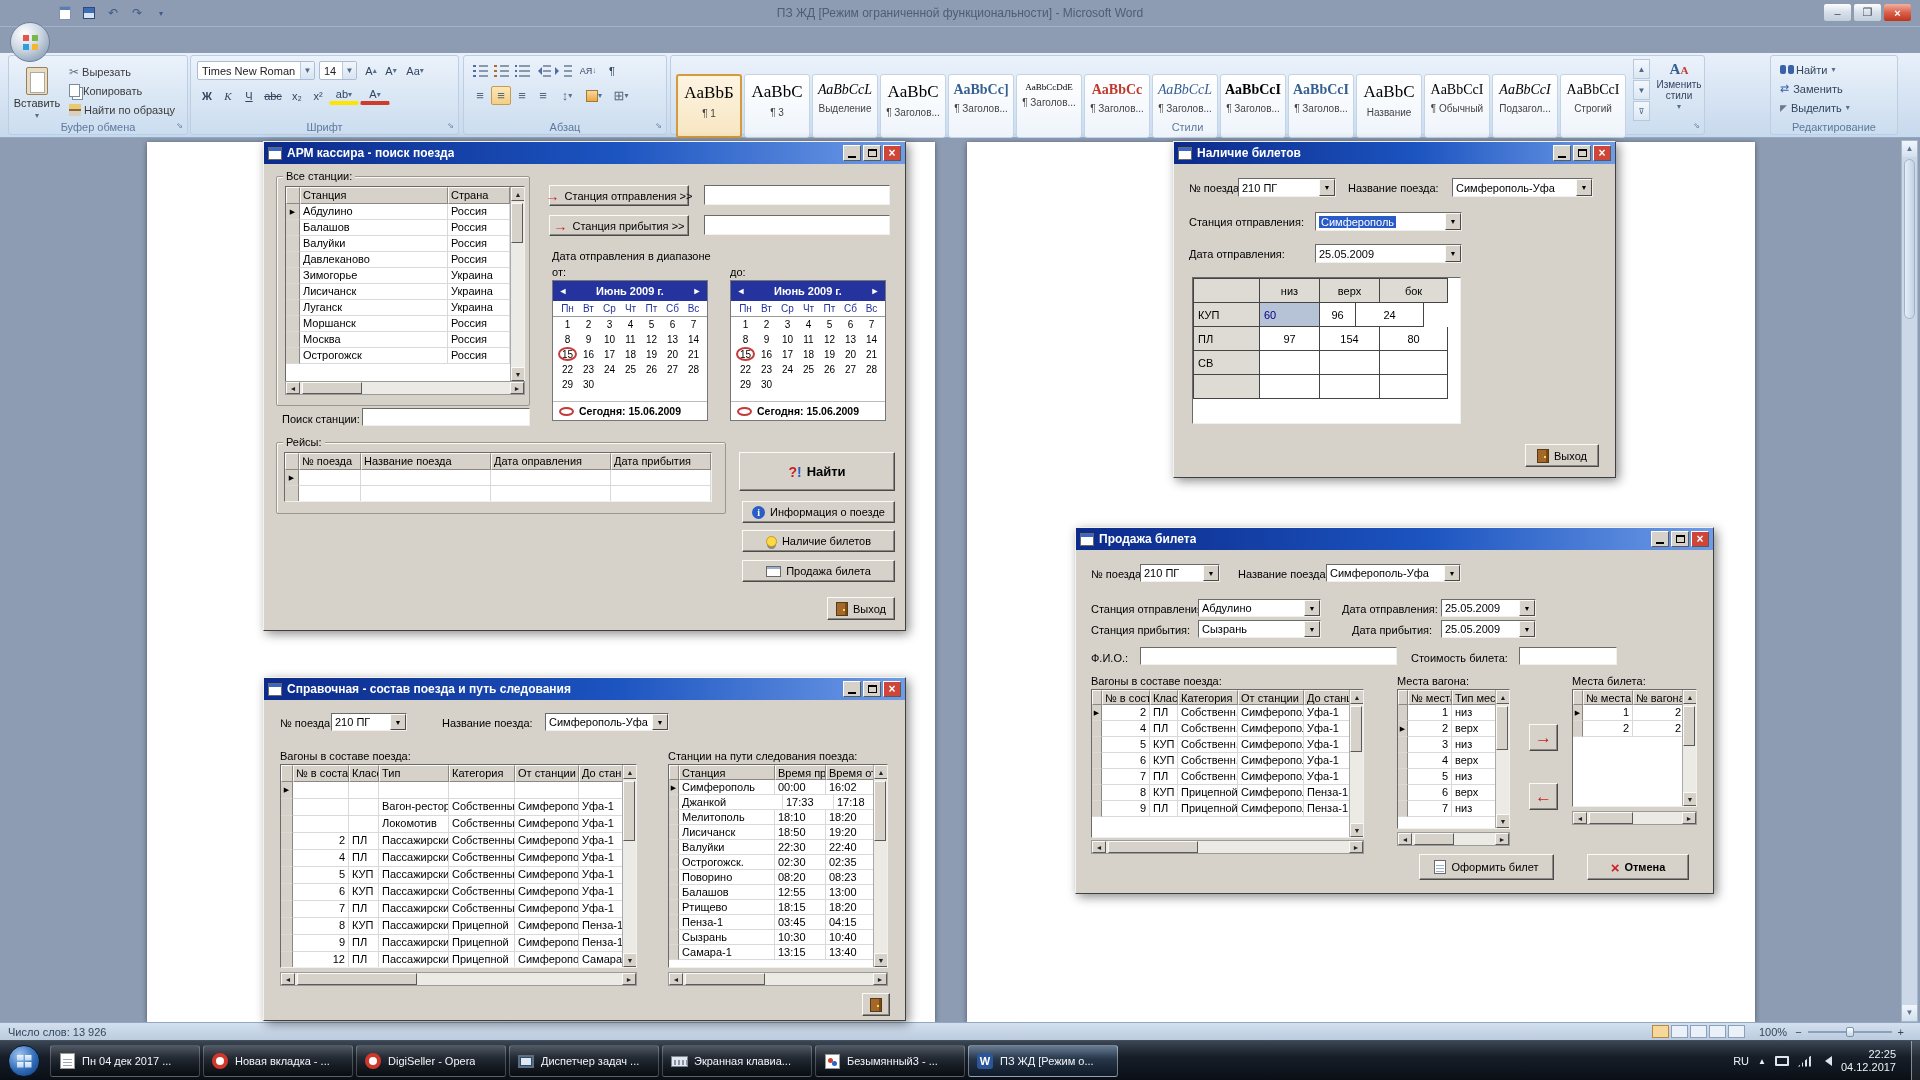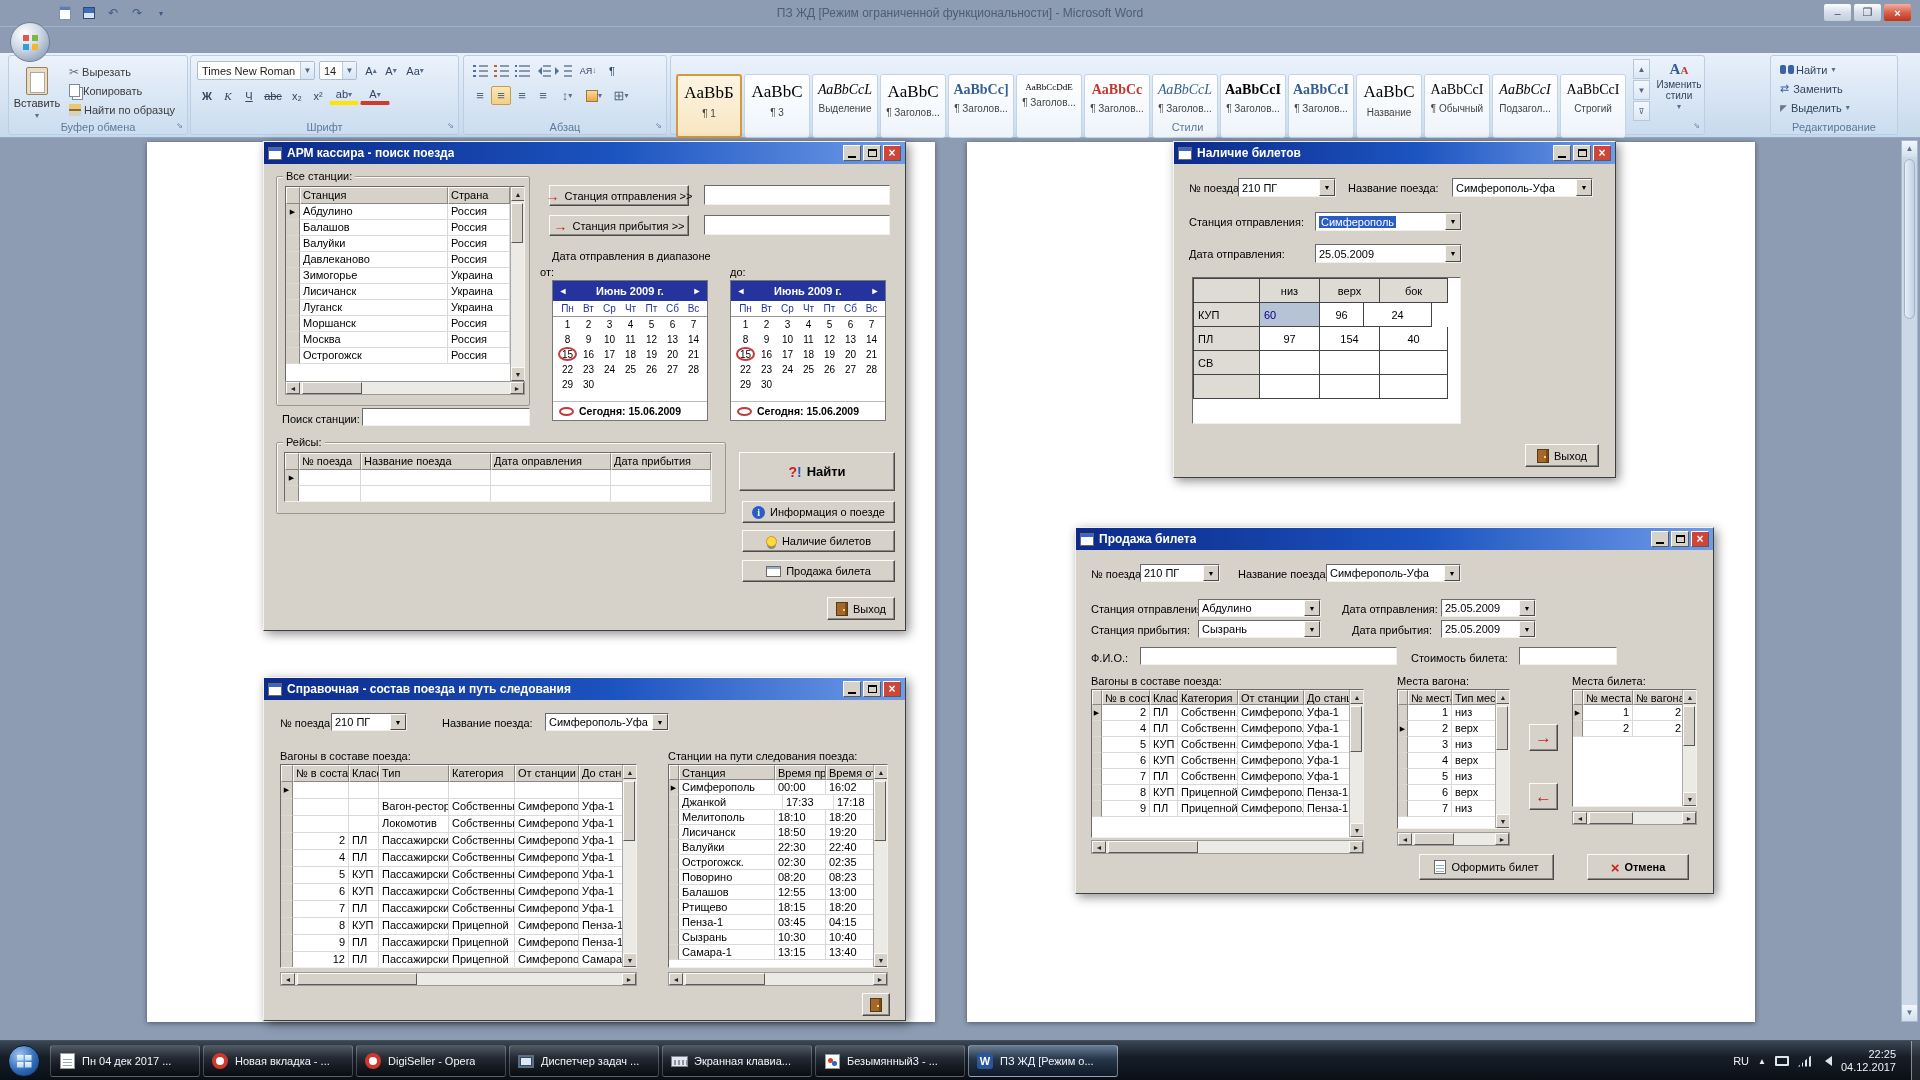--- a/index.html
+++ b/index.html
@@ -544,21 +544,21 @@
       <span>Станция отправления &gt;&gt;</span>
     </div>
     <input class="tin" style="left: 440px; top: 43px; width: 186px; height: 20px;">
     <div class="cbtn" style="left:285px;top:73px;width:140px;height:21px">
       <span class="arrow-red">→</span>
       <span>Станция прибытия &gt;&gt;</span>
     </div>
     <input class="tin" style="left: 440px; top: 73px; width: 186px; height: 20px;">
 
     <span class="dlbl" style="left:288px;top:108px">Дата отправления в диапазоне</span>
-    <span class="dlbl" style="left:276px;top:124px">от:</span>
+    <span class="dlbl" style="left:288px;top:124px">от:</span>
     <span class="dlbl" style="left:466px;top:124px">до:</span>
 
     <div class="mcal" style="left:288px;top:138px">
       <div class="mc-head">
         <span class="mc-nav">◄</span>
         <span class="mc-title">Июнь 2009 г.</span>
         <span class="mc-nav">►</span>
       </div>
       <div class="mc-wd" data-each="dlg_search.calendar.weekdays">
           <span class="wd">Пн</span>
@@ -754,29 +754,29 @@
           <div class="t2-c rh" style="width:66px"></div>
           <div class="t2-c" style="width:60px">низ</div>
           <div class="t2-c" style="width:60px">верх</div>
           <div class="t2-c" style="width:68px">бок</div>
         </div>
         <div data-each="dlg_avail.table.rows">
 
             <div class="t2-row">
               <div class="t2-c rh" style="width:66px">КУП</div>
               <div class="t2-c" style="width:60px">60</div>
-              <div class="t2-c" style="width:44px">96</div>
+              <div class="t2-c" style="width:36px">96</div>
               <div class="t2-c" style="width:68px">24</div>
             </div>
 
             <div class="t2-row">
               <div class="t2-c rh" style="width:66px">ПЛ</div>
               <div class="t2-c" style="width:60px">97</div>
               <div class="t2-c" style="width:60px">154</div>
-              <div class="t2-c" style="width:68px">40</div>
+              <div class="t2-c" style="width:68px">80</div>
             </div>
 
             <div class="t2-row">
               <div class="t2-c rh" style="width:66px">СВ</div>
               <div class="t2-c" style="width:60px"></div>
               <div class="t2-c" style="width:60px"></div>
               <div class="t2-c" style="width:68px"></div>
             </div>
 
             <div class="t2-row">
@@ -1336,20 +1336,36 @@
     <div class="cbtn" style="left:343px;top:326px;width:135px;height:26px">
       <span class="ic-sheet"></span>
         <span>Оформить билет</span>
     </div>
     <div class="cbtn" style="left:511px;top:326px;width:102px;height:26px;font-weight:bold">
       <span class="qmark" style="font-size:15px">×</span>
         <span>Отмена</span>
     </div>
   </div>
 
+  <div class="statusbar">
+    <span style="margin-left:8px">Число слов: 13 926</span>
+    <span style="margin-left:auto;display:flex;align-items:center">
+      <span class="vi on"></span>
+      <span class="vi"></span>
+      <span class="vi"></span>
+      <span class="vi"></span>
+      <span class="vi"></span>
+      <span style="margin:0 8px 0 14px">100%</span>
+      <span>−</span>
+      <span class="ztrack">
+          <span class="zthumb"></span>
+        </span>
+      <span style="margin-right:16px">+</span>
+    </span>
+  </div>
 
   <div class="taskbar">
     <div class="startorb">
         <span class="flag"></span>
       </div>
     <div class="tbtn" style="left:50px">
         <span class="ti">
           <span class="ti-notes"></span>
         </span>
         <span class="lbl">Пн 04 дек 2017 ...</span>

